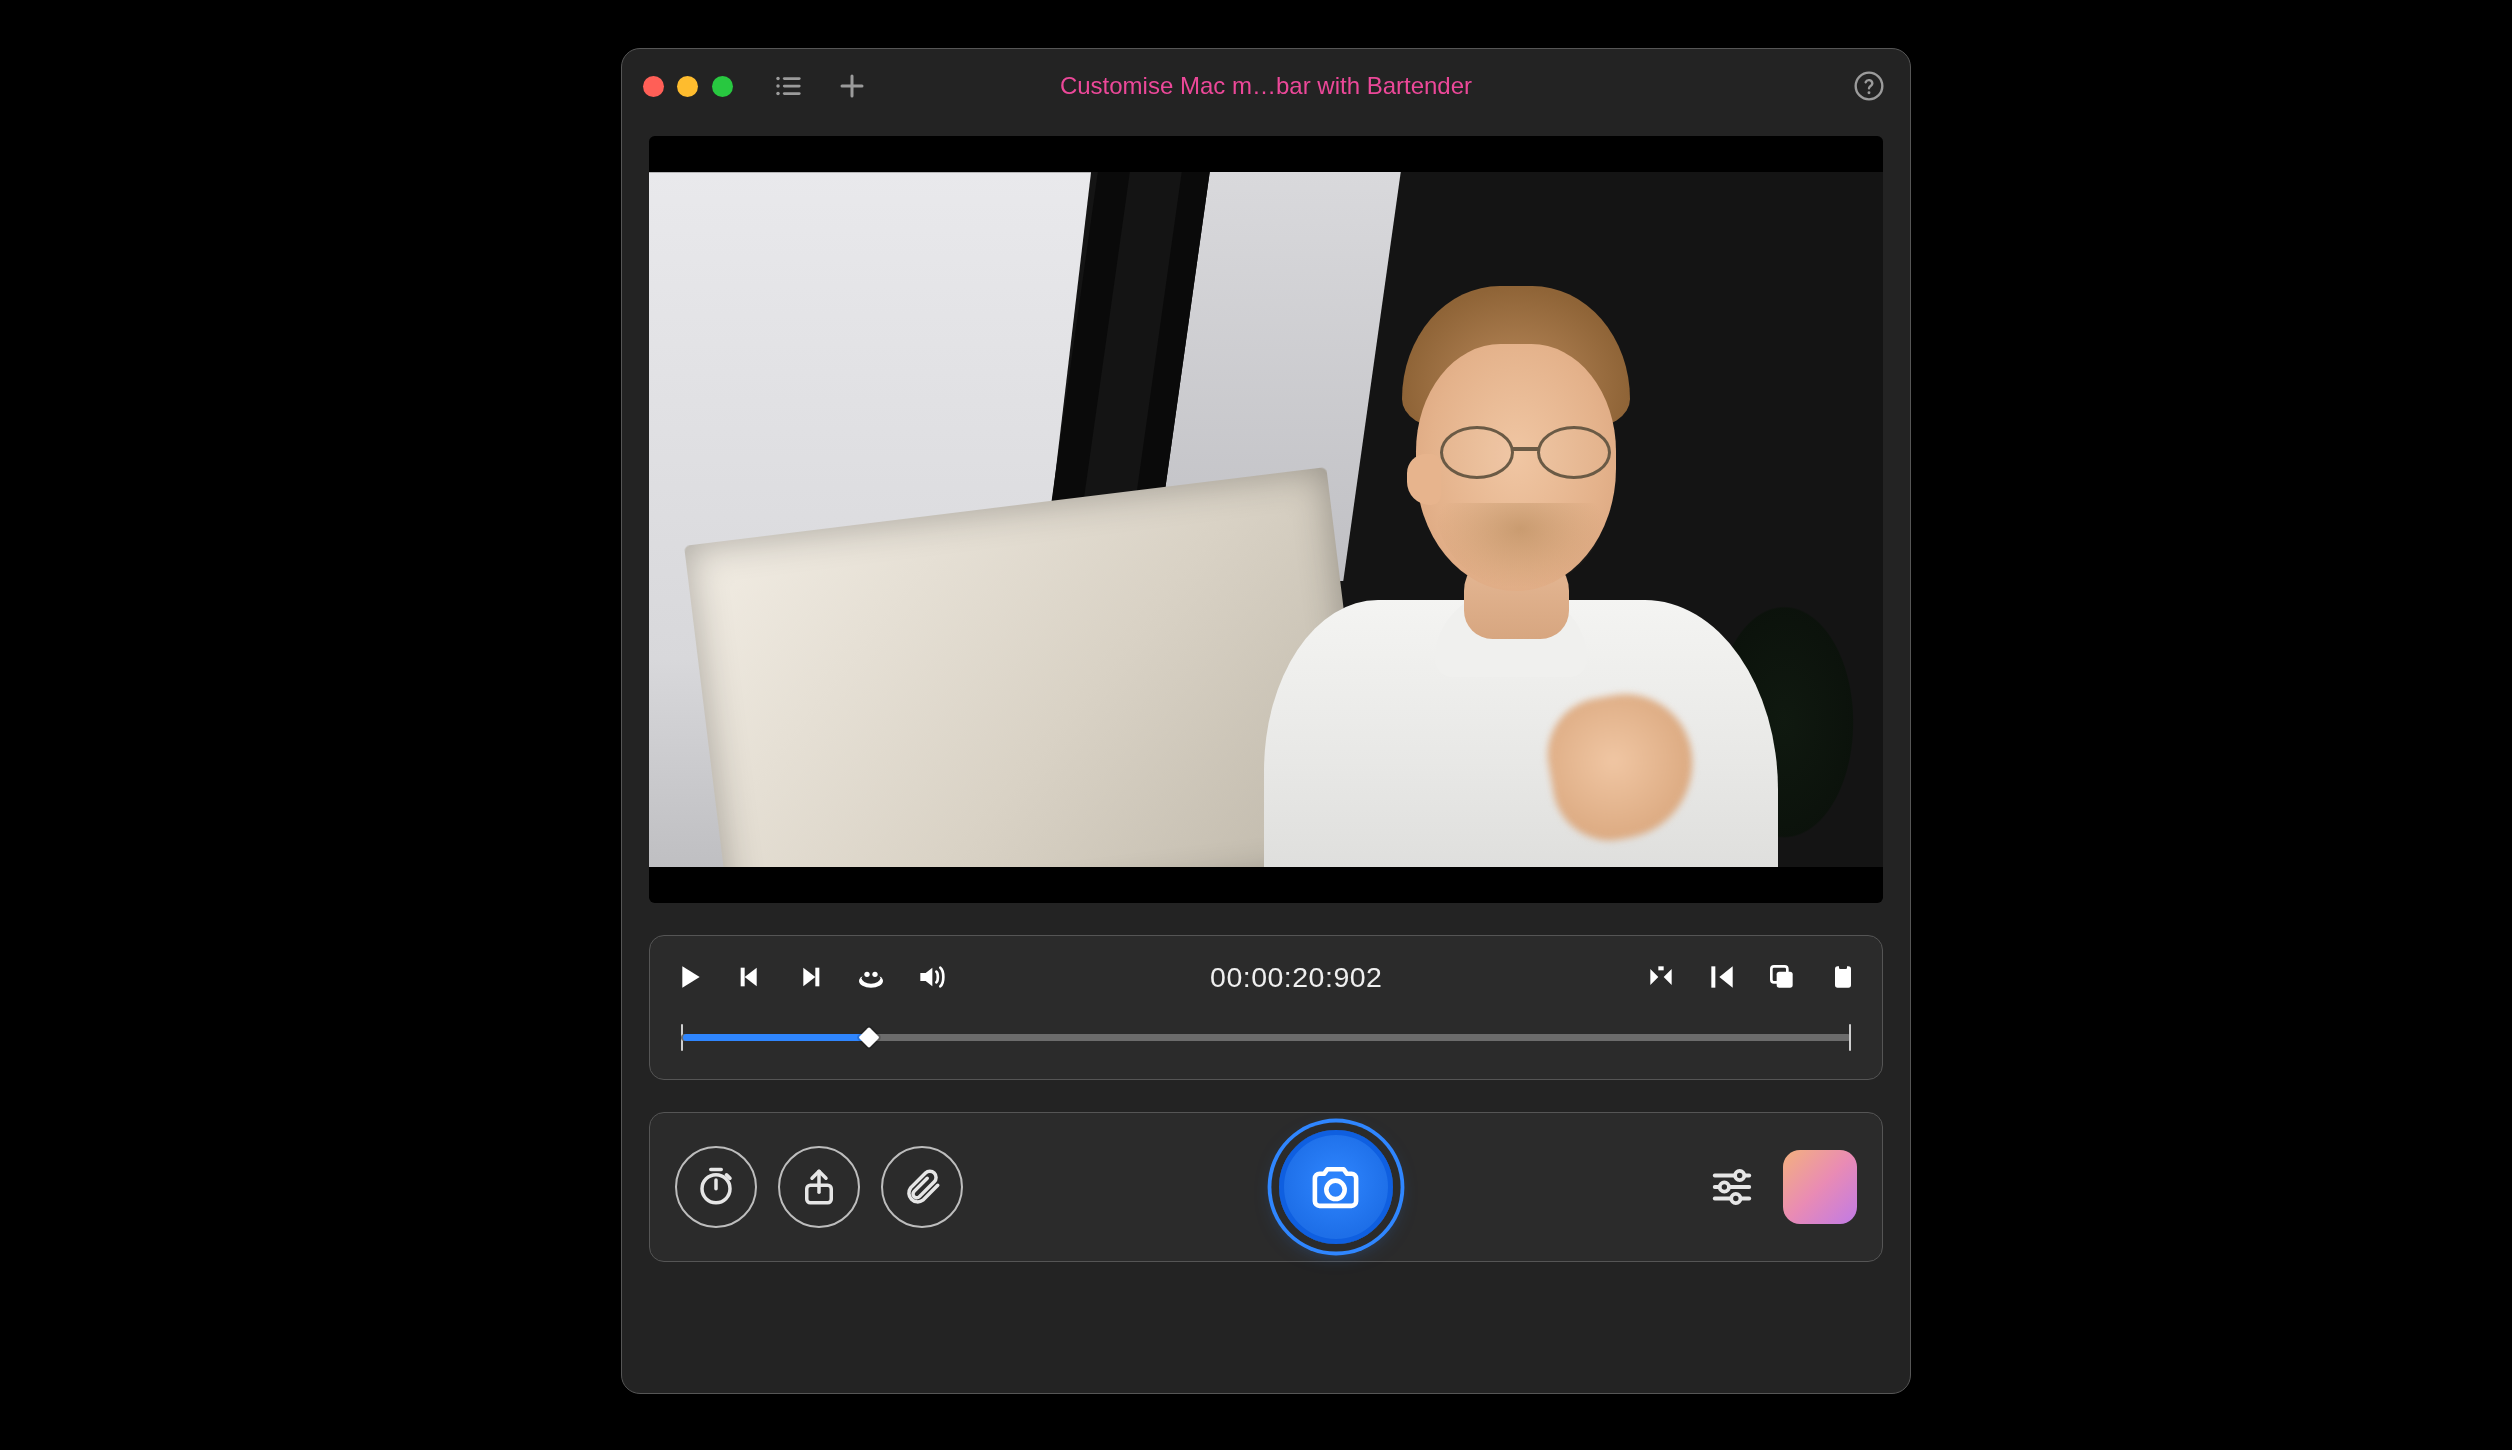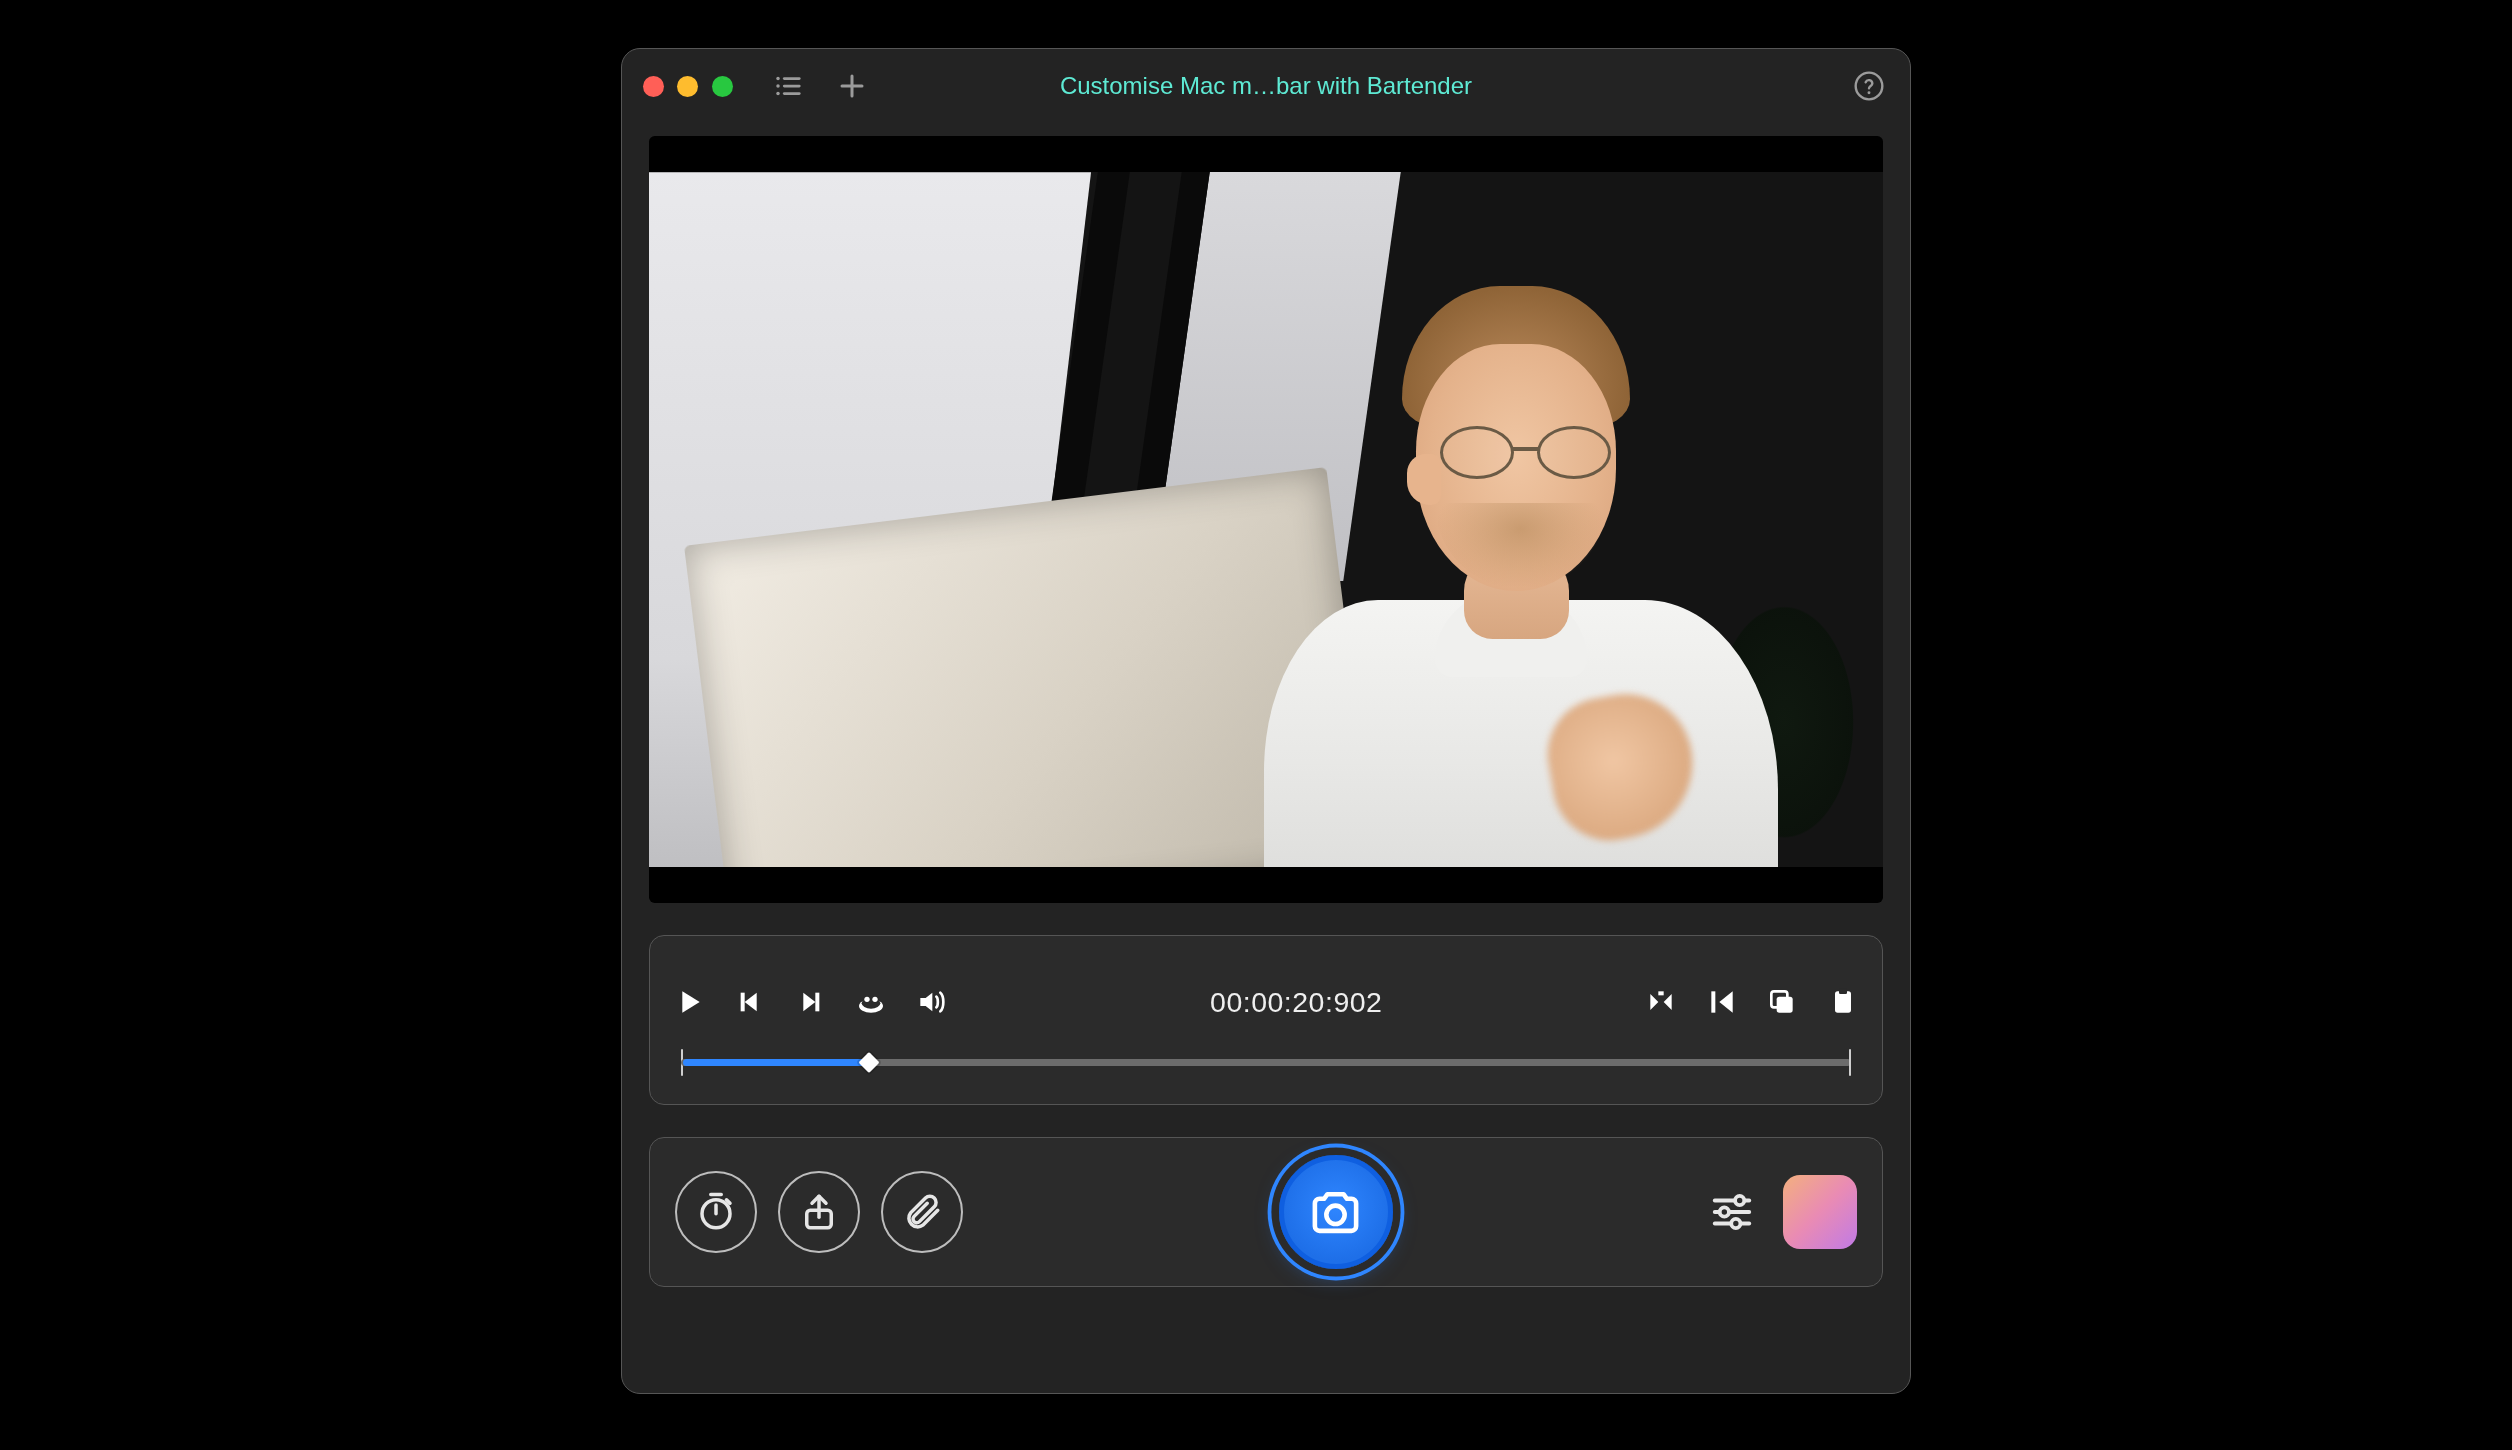--- a/index.html
+++ b/index.html
@@ -27,21 +27,21 @@
   }
   .dot { width: 21px; height: 21px; border-radius: 50%; }
   .dot-close { background: #ff5f57; }
   .dot-min   { background: #febc2e; }
   .dot-max   { background: #28c840; }
   .tb-icons { display: flex; align-items: center; gap: 34px; margin-left: 40px; }
   .tb-icon { width: 30px; height: 30px; color: #9b9b9b; display:flex; align-items:center; justify-content:center; }
   .tb-icon svg { width: 100%; height: 100%; }
   .title {
     position: absolute; left: 0; right: 0; text-align: center;
-    font-size: 24px; color: #5eead4; font-weight: 400; pointer-events: none;
+    font-size: 24px; color: #ec4899; font-weight: 400; pointer-events: none;
   }
   .help-btn {
     position: absolute; right: 25px; top: 50%; transform: translateY(-50%);
     width: 32px; height: 32px; color: #9b9b9b;
   }
   .help-btn svg { width: 100%; height: 100%; }
 
   .content { flex: 1; padding: 13.3px 27px 28.5px 27px; display: flex; flex-direction: column; gap: 32px; }
 
   .video-frame {
@@ -142,21 +142,21 @@
     transform: rotate(-10deg);
     filter: blur(3.8px);
   }
 
   .panel {
     background: #2b2b2b;
     border: 1px solid #555;
     border-radius: 15px;
   }
   .transport { padding: 19px 23px 25px 23px; }
-  .tr-row { display:flex; align-items:center; justify-content:space-between; height:44px;margin-top:25px; }
+  .tr-row { display:flex; align-items:center; justify-content:space-between; height:44px; }
   .tr-left, .tr-right { display:flex; align-items:center; gap: 28.5px; }
   .tr-btn { width:32px; height:32px; color:#fff; display:flex; align-items:center; justify-content:center; }
   .tr-btn svg { width:100%; height:100%; }
   .timecode { font-size: 28.5px; letter-spacing: 0.5px; color:#efefef; font-variant-numeric: tabular-nums; }
   .timeline { position:relative; margin-top: 21px; height: 34px; }
   .tl-track { position:absolute; left:7.6px; right:7.6px; top:13.3px; height:7.6px; background:#6c6c6c; border-radius:3.8px; }
   .tl-fill  { position:absolute; left:9.5px; top:13.3px; height:7.6px; background:#2f86ff; border-radius:3.8px 0 0 3.8px; }
   .tl-thumb { position:absolute; top:9.5px; width:15px; height:15px; background:#fff; transform: translateX(-50%) rotate(45deg); border-radius:1.9px; box-shadow:0 0 0 1.9px rgba(0,0,0,.15); }
   .tl-tick  { position:absolute; top:3.8px; width:2.9px; height:27px; background:#cfcfcf; border-radius:1.9px; }
   .tl-tick.start { left:7.6px; }

